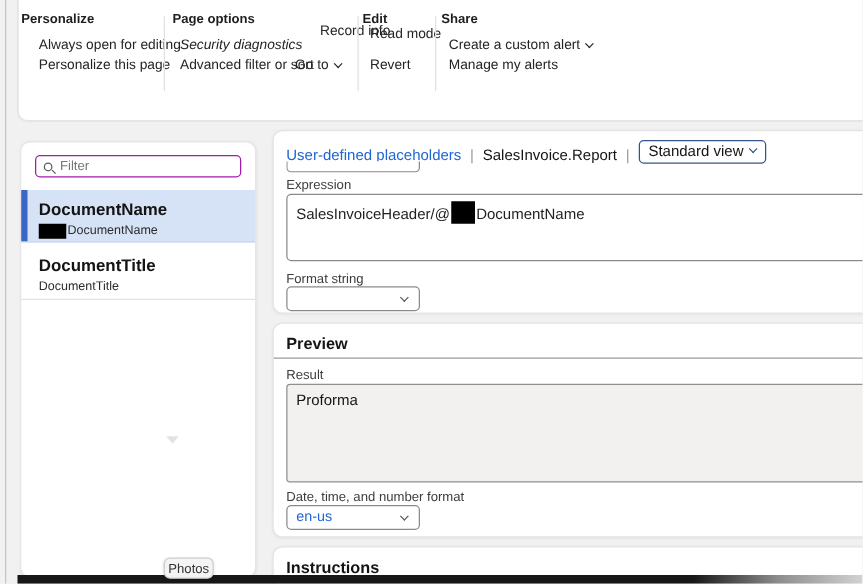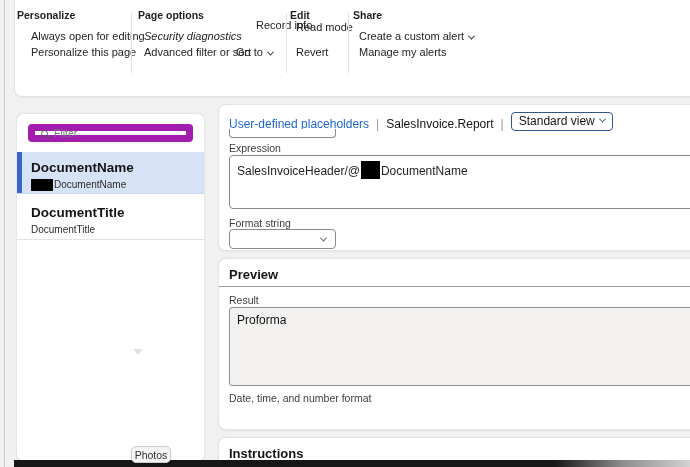--- a/index.html
+++ b/index.html
@@ -26,21 +26,21 @@
           margin-left:5px; vertical-align:middle; }
 
   
   .left-card {
     position:absolute; left:16px; top:113px; width:189px; height:349px;
     background:#fff; border:1px solid #e6e6e6; border-radius:8px;
     box-shadow:0 0.5px 2px rgba(0,0,0,.06);
   }
   .filter-box {
     position:absolute; left:11px; top:10px; right:11px; height:18px;
-    border:7px solid #a21caf; border-radius:4px; background:#fff;
+    border:1px solid #a21caf; border-radius:4px; background:#fff;
     display:flex; align-items:center; padding:0 6px; cursor:text;
   }
   .mag { position:relative; width:7px; height:7px; border:1.2px solid #5a5a5a; border-radius:50%;
          margin-right:6px; flex:none; }
   .mag::after { content:""; position:absolute; width:4px; height:1.2px; background:#5a5a5a;
          transform:rotate(45deg); left:5px; top:6px; }
   .filter-ph { font-size:10.5px; color:#757575; }
 
   .plist { position:absolute; left:0; right:0; top:38px; }
   .pitem { position:relative; border-bottom:1px solid #e3e3e3; padding:7px 8px 6px 14px; cursor:pointer; }
@@ -200,19 +200,23 @@
 </div>
 
 <div class="rcard card-preview">
   <div class="sec-heading">Preview</div>
   <div class="sec-divider"></div>
 
   <div class="flabel" style="top:35px;">Result</div>
   <div class="result-box">Proforma</div>
 
   <div class="flabel" style="top:133px;">Date, time, and number format</div>
+  <div class="select" style="top:145px;">
+    <span class="locale-val">en-us</span>
+    <span class="chev"></span>
+  </div>
 </div>
 
 <div class="rcard card-instructions">
   <div class="sec-heading">Instructions</div>
 </div>
 
 <div class="bottom-bar"></div>
 
 </body></html>

